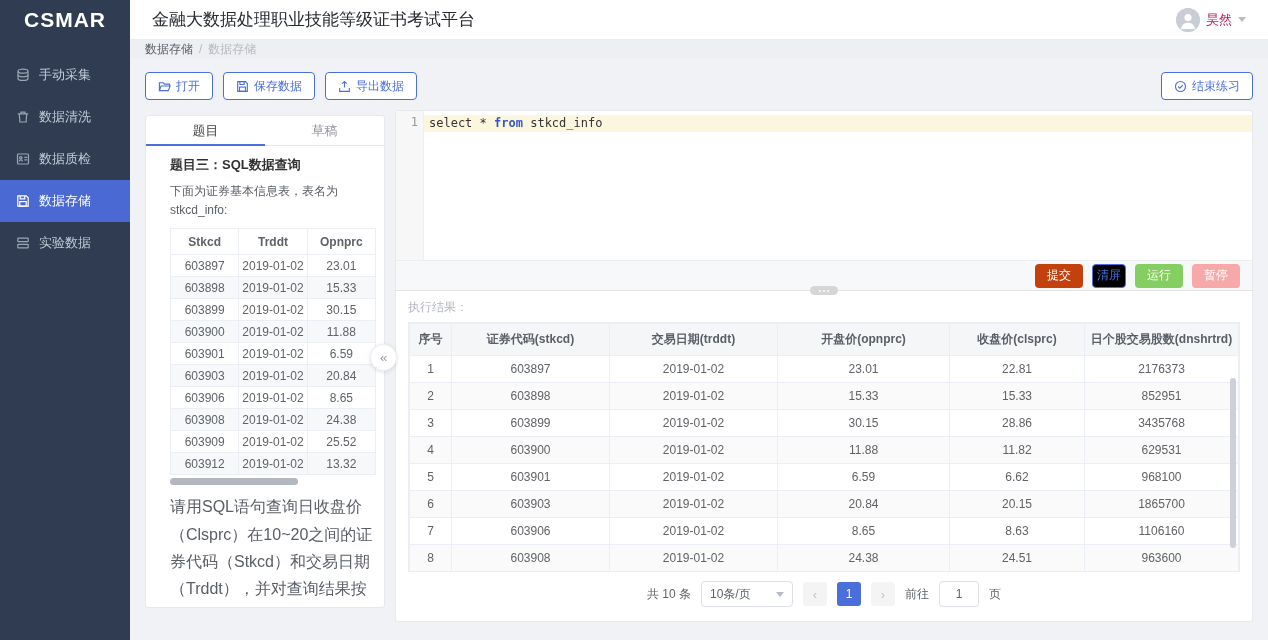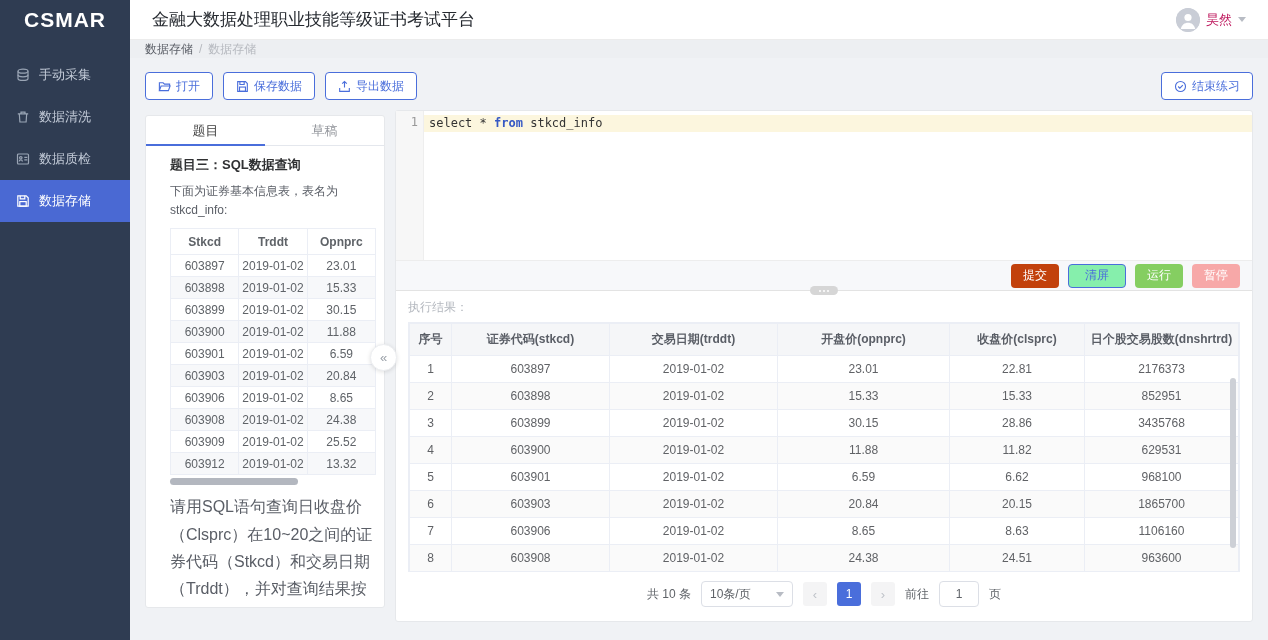--- a/index.html
+++ b/index.html
@@ -64,21 +64,21 @@
   .editor { height:150px; display:flex; border-bottom:1px solid #ededed; font-family:"DejaVu Sans Mono","Liberation Mono",monospace; font-size:12px; }
   .gutter { width:28px; background:#f7f7f7; border-right:1px solid #eee; color:#999; text-align:right; padding:4px 5px 0 0; }
   .code-area { flex:1; padding-top:4px; }
   .code-line { background:#fcf6de; height:17px; line-height:17px; padding-left:5px; white-space:pre; color:#333; }
   .tok-kw { color:#3558c4; font-weight:bold; }
 
   .action-bar { height:30px; background:#f7f8fa; border-bottom:1px solid #e3e3e3; display:flex; align-items:center; justify-content:flex-end;
                 gap:9px; padding-right:12px; position:relative; }
   .btn-solid { height:24px; padding:0 12px; border:none; border-radius:4px; color:#fff; font-size:12px; cursor:pointer; }
   .btn-submit { background:#c2410c; }
-  .btn-clear { background:#86efac; border:1px solid #4a6edb; color:#4a6edb; height:24px; padding:0 16px; border-radius:4px; font-size:12px; cursor:pointer; }
+  .btn-clear { background:#000000; border:1px solid #4a6edb; color:#4a6edb; height:24px; padding:0 4px; border-radius:4px; font-size:12px; cursor:pointer; }
   .btn-run { background:#85ce61; }
   .btn-pause { background:#f7a8a8; }
   .drag-pill { position:absolute; left:50%; bottom:-5px; transform:translateX(-50%); width:28px; height:9px; background:#d6d6d6;
                border-radius:5px; display:flex; align-items:center; justify-content:center; cursor:row-resize; z-index:3; }
   .drag-pill span { width:2px; height:2px; background:#fff; border-radius:50%; box-shadow:-4px 0 0 #fff,4px 0 0 #fff; }
 
   .results { flex:1; padding:8px 12px 0 12px; display:flex; flex-direction:column; min-height:0; }
   .results-label { color:#b4b8bf; font-size:12px; margin-bottom:6px; }
   .r-table-wrap { position:relative; border:1px solid #ebeef5; border-bottom:none; }
   .r-table { width:100%; border-collapse:collapse; table-layout:fixed; font-size:12px; }
@@ -143,20 +143,28 @@
       </svg>
       <span>数据质检</span>
     </div>
     <div class="side-item active">
       <svg width="14" height="14" viewBox="0 0 14 14" fill="none" stroke="currentColor" stroke-width="1.2">
         <path d="M1.8 1.8h8.4l2 2v8.4H1.8z"></path>
           <path d="M4.2 1.8v3h4.6v-3"></path>
           <rect x="3.8" y="7.6" width="6.4" height="4.6"></rect>
       </svg>
       <span>数据存储</span>
+    </div>
+    <div class="side-item">
+      <svg width="14" height="14" viewBox="0 0 14 14" fill="none" stroke="currentColor" stroke-width="1.2">
+        <rect x="1.8" y="2.2" width="10.4" height="3.4" rx=".6"></rect>
+          <rect x="1.8" y="8.4" width="10.4" height="3.4" rx=".6"></rect>
+          <path d="M4 3.9h.01M4 10.1h.01"></path>
+      </svg>
+      <span>实验数据</span>
     </div>
   </div>
 
   <div class="content">
     <div class="breadcrumb">
       <span class="bc-1">数据存储</span>
       <span class="bc-sep">/</span>
       <span class="bc-2">数据存储</span>
     </div>
 

